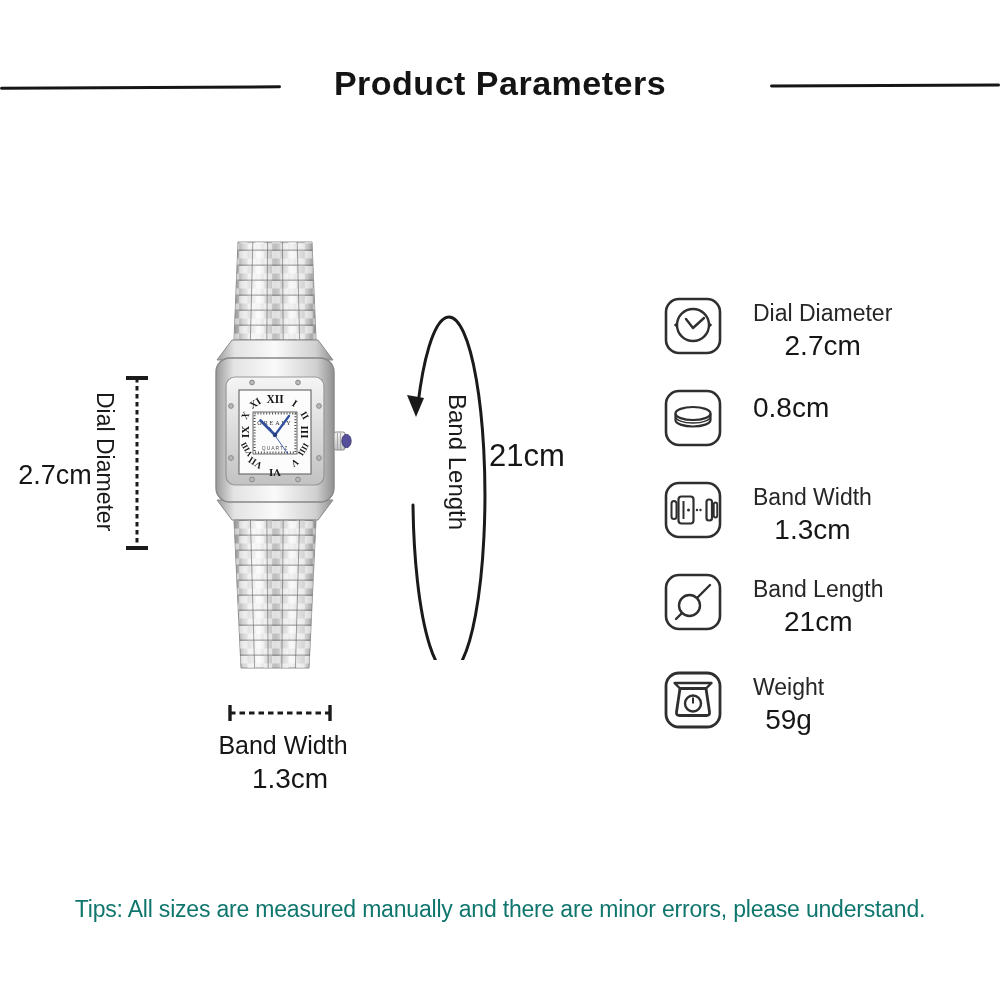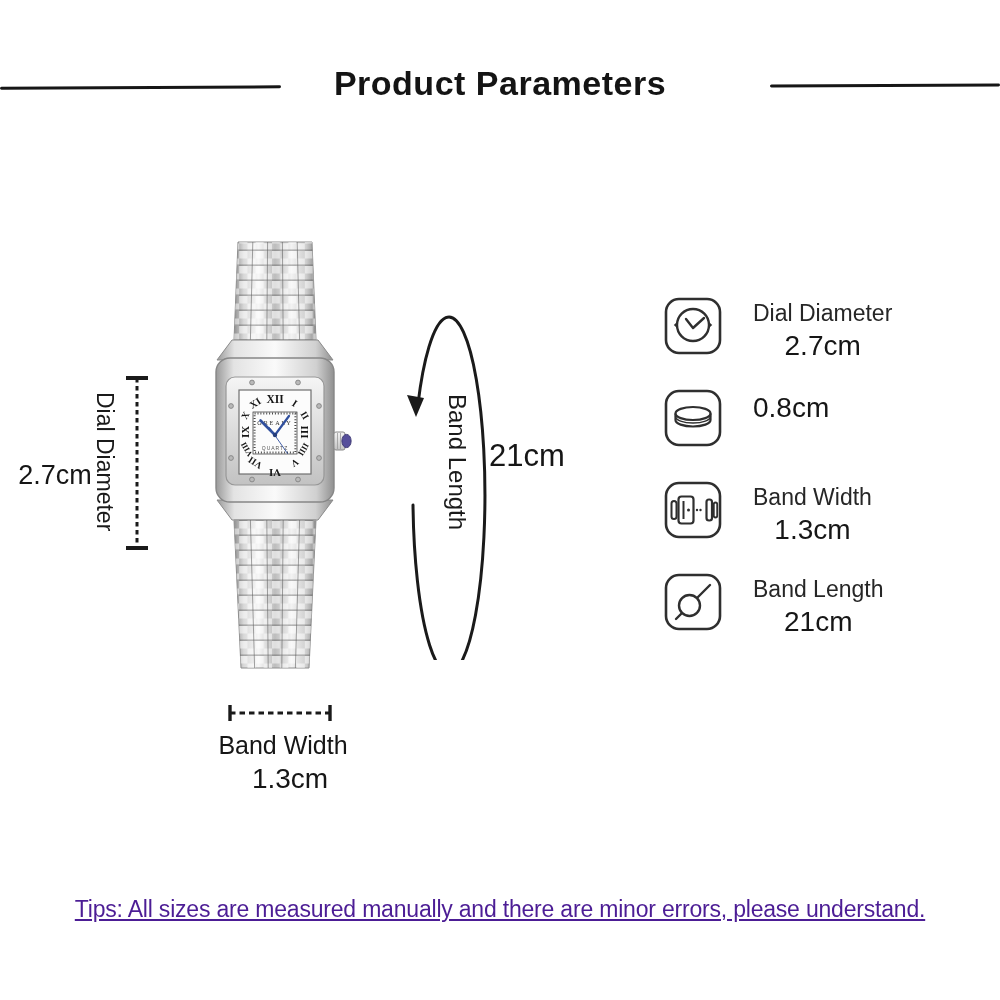--- a/index.html
+++ b/index.html
@@ -36,21 +36,21 @@
   .params{position:absolute;left:663px;top:296px;width:330px;height:440px;}
   .param-row{position:absolute;left:0;display:flex;align-items:flex-start;}
   .param-row .picon{flex:0 0 60px;width:60px;height:60px;}
   .ptext{display:inline-flex;flex-direction:column;align-items:center;margin-left:30px;padding-top:2px;}
   .plabel{font-size:23px;color:#262626;line-height:30px;white-space:nowrap;}
   .pvalue{font-size:28px;color:#161616;line-height:34px;margin-top:1px;}
 
   
   .tips{
     position:absolute;left:0;right:0;top:896px;text-align:center;
-    font-size:23px;color:#4c1d95;letter-spacing:-.2px;text-decoration:underline;
+    font-size:23px;color:#0f766e;letter-spacing:-.2px;
   }
 
   .watch{position:absolute;left:190px;top:236px;width:180px;height:440px;}
 </style>
 </head>
 <body>
 
 <div class="page">
 
   <div class="rule rule-left"></div>
@@ -240,18 +240,31 @@
         <rect x="3" y="3" width="54" height="54" rx="13" fill="none" stroke="#2f2f2f" stroke-width="2.6"></rect>
         <line x1="13" y1="47" x2="47" y2="13" stroke="#2f2f2f" stroke-width="2.4" stroke-linecap="round"></line>
         <circle cx="26.5" cy="33.5" r="10.5" fill="#ffffff" stroke="#2f2f2f" stroke-width="2.4"></circle>
       </svg>
       <div class="ptext">
         <span class="plabel">Band Length</span>
         <span class="pvalue">21cm</span>
       </div>
     </div>
 
+    <div class="param-row" style="top:374px;">
+      <svg class="picon" viewBox="0 0 60 60">
+        <rect x="3" y="3" width="54" height="54" rx="13" fill="none" stroke="#2f2f2f" stroke-width="2.8"></rect>
+        <path d="M11.5,13 L48.5,13 L43,18.5 L17,18.5 Z" fill="none" stroke="#2f2f2f" stroke-width="2.4" stroke-linejoin="round"></path>
+        <path d="M17,18.5 L43,18.5 L46.5,42 Q47,45.5 43.5,45.5 L16.5,45.5 Q13,45.5 13.5,42 Z" fill="none" stroke="#2f2f2f" stroke-width="2.8" stroke-linejoin="round"></path>
+        <circle cx="30" cy="33.5" r="8" fill="none" stroke="#2f2f2f" stroke-width="2.4"></circle>
+        <line x1="30" y1="33.5" x2="30" y2="27.5" stroke="#2f2f2f" stroke-width="2"></line>
+      </svg>
+      <div class="ptext">
+        <span class="plabel">Weight</span>
+        <span class="pvalue">59g</span>
+      </div>
+    </div>
 
   </div>
 
   <div class="tips">Tips: All sizes are measured manually and there are minor errors, please understand.</div>
 
 </div>
 
 </body></html>

